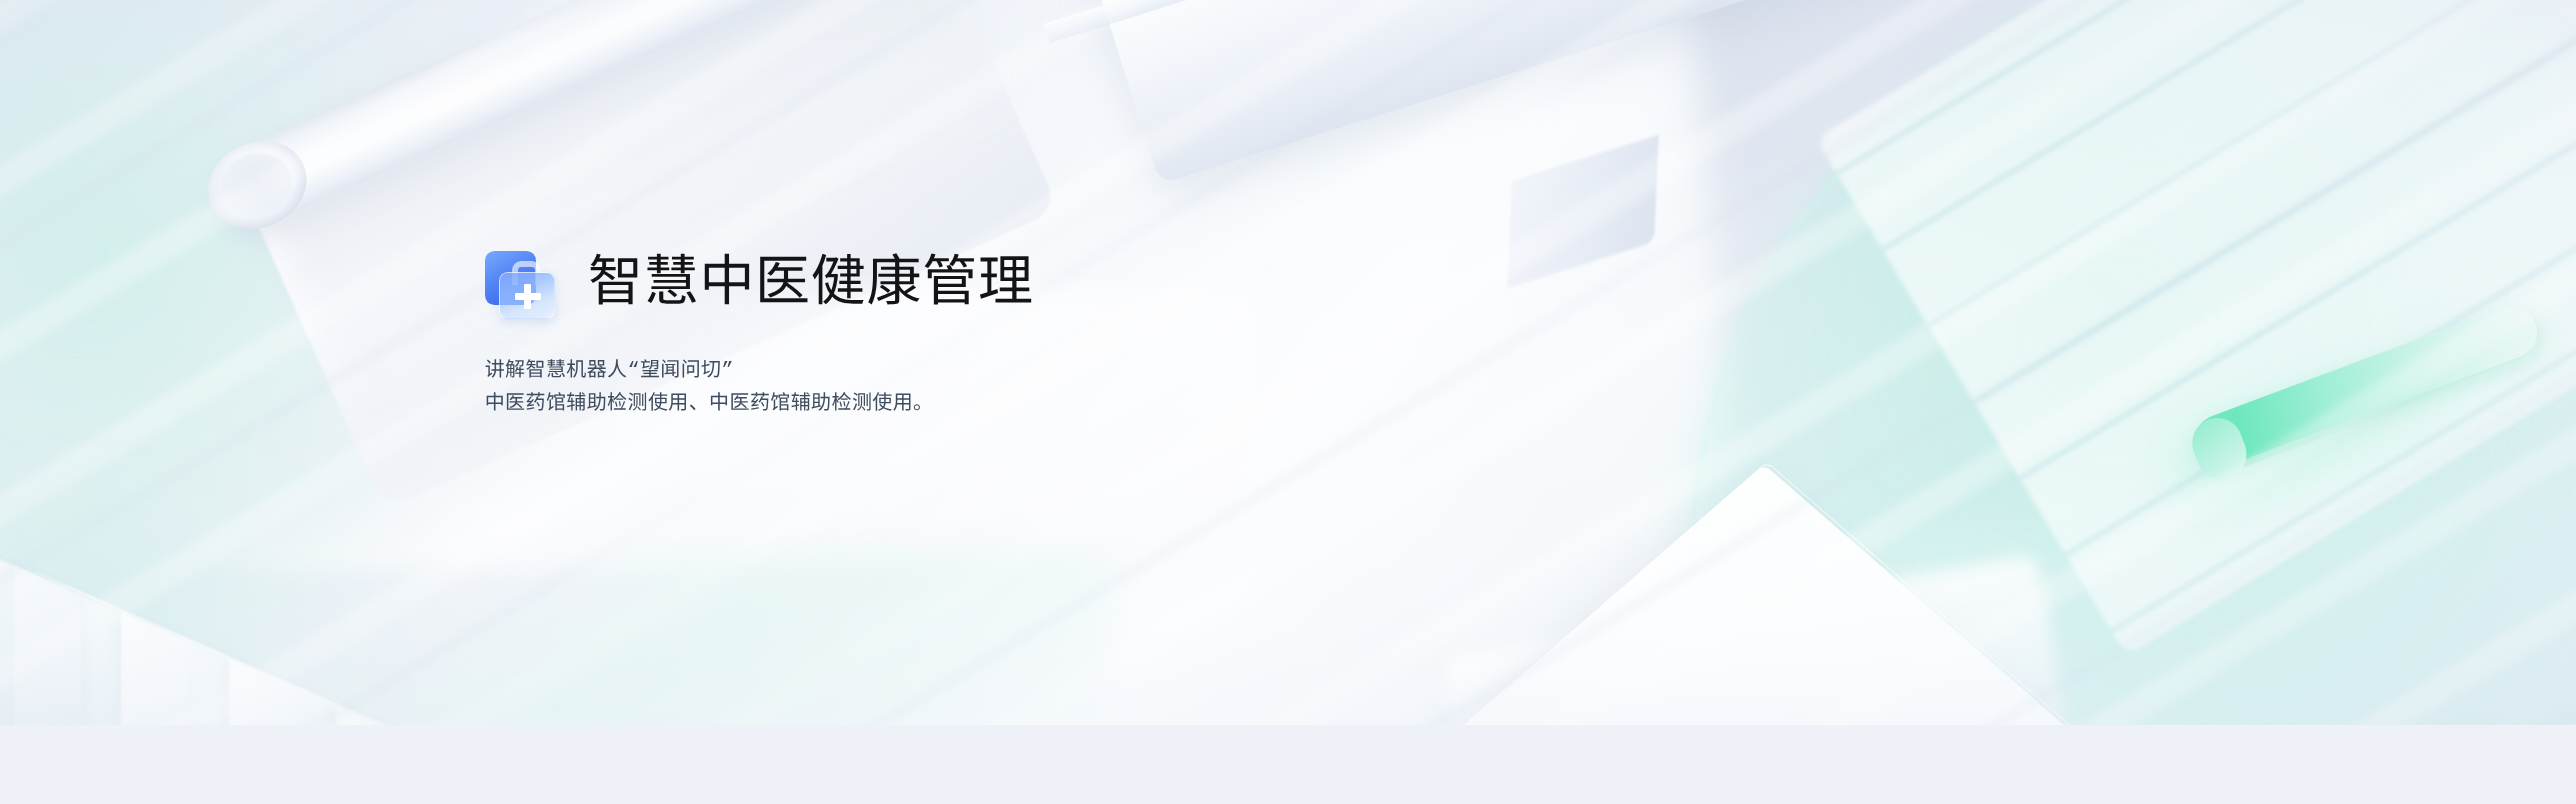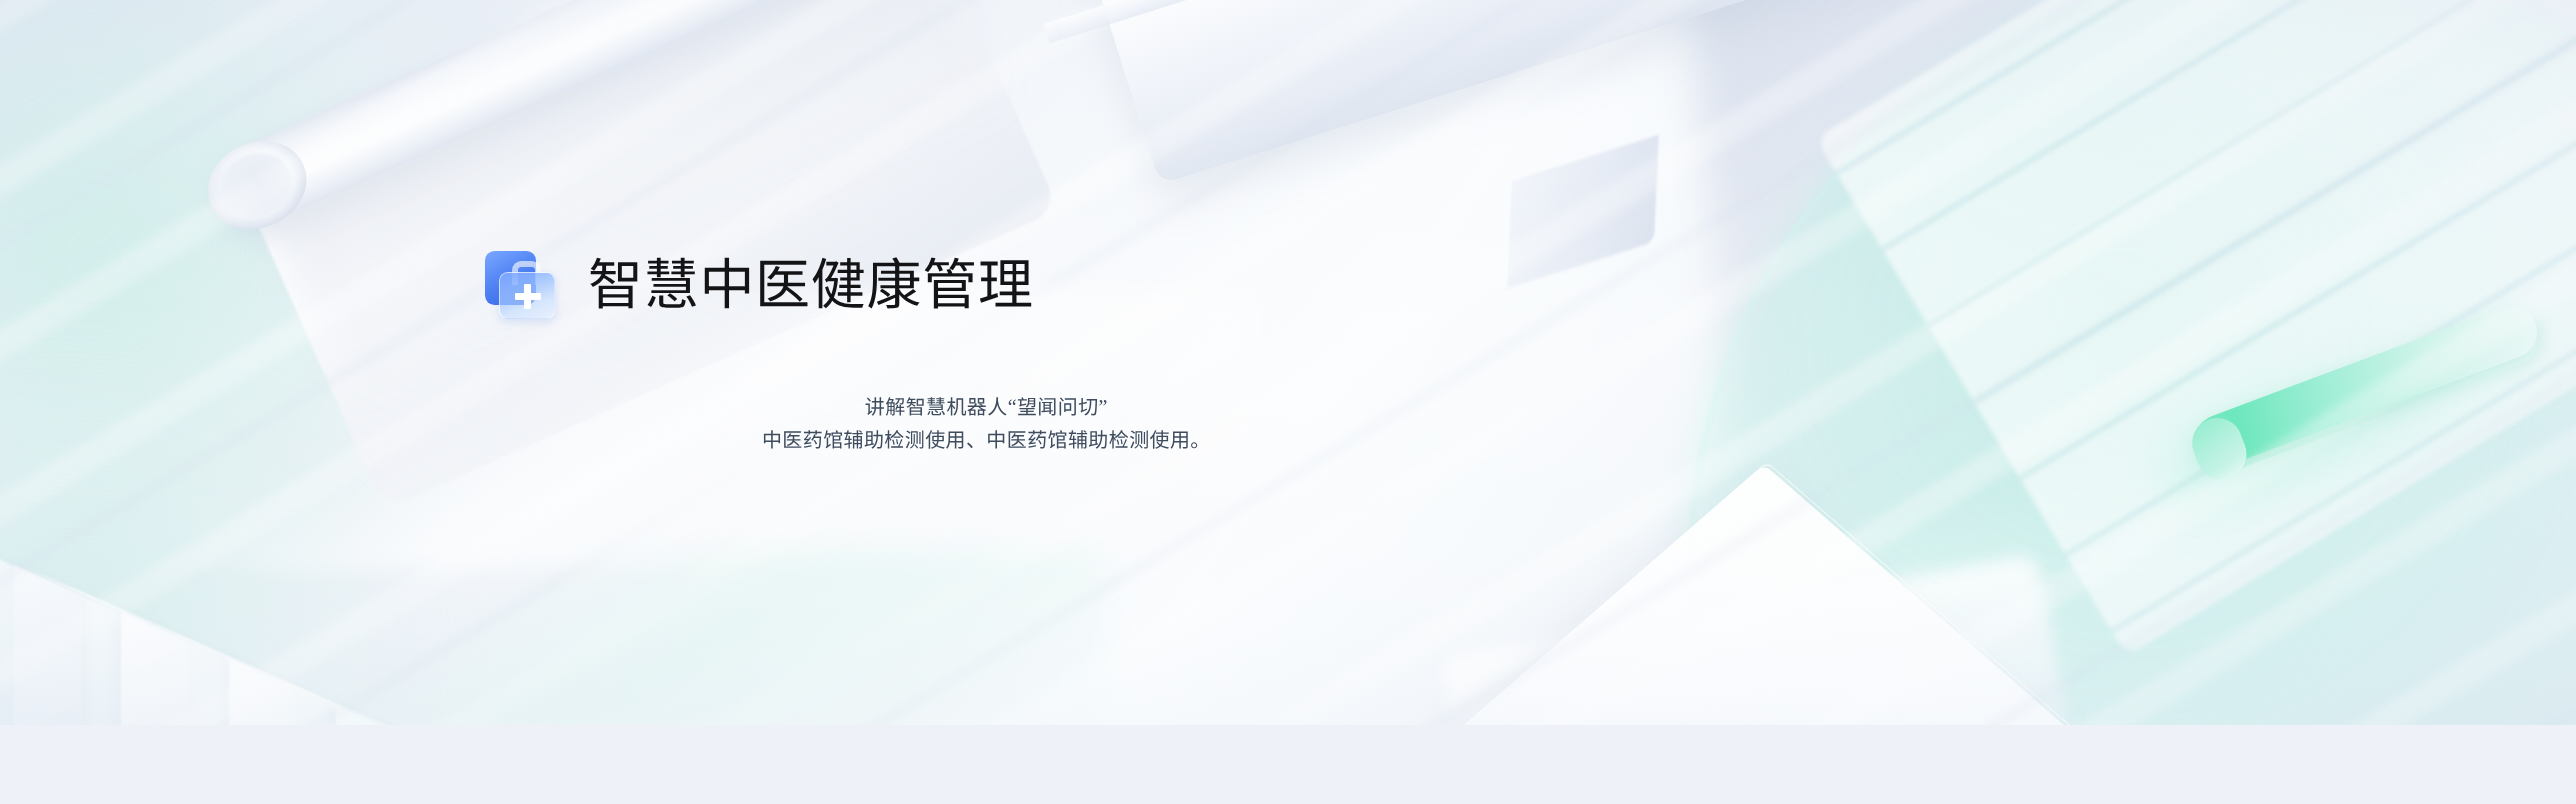--- a/index.html
+++ b/index.html
@@ -8,21 +8,21 @@
     padding: 0;
     background: #eef2f8;
   }
   * { box-sizing: border-box; }
 
   .banner {
     position: relative;
     width: 2576px;
     height: 725px;
     overflow: hidden;
-    font-family: Liberation Serif, serif;
+    font-family: Liberation Mono, monospace;
     background: linear-gradient(125deg,
                 #e9eef7 0%,
                 #eef2f8 18%,
                 #f4f7fb 38%,
                 #fafcfe 52%,
                 #f2f6fa 68%,
                 #edf2f8 84%,
                 #e9eef6 100%);
     isolation: isolate;
   }
@@ -502,23 +502,22 @@
   .page-title {
     font-size: 55px;
     line-height: 1.05;
     font-weight: 500;
     color: #141417;
     letter-spacing: 0.7px;
     white-space: nowrap;
   }
 
   .desc {
-    margin-top: 61px;
+    margin-top: 24px;
     margin-left: 2.7px;
-    text-align: center;
   }
   .desc-line {
     font-size: 20px;
     line-height: 33px;
     color: #3f4c5e;
     letter-spacing: 0.4px;
     white-space: nowrap;
   }
 </style>
 </head>

